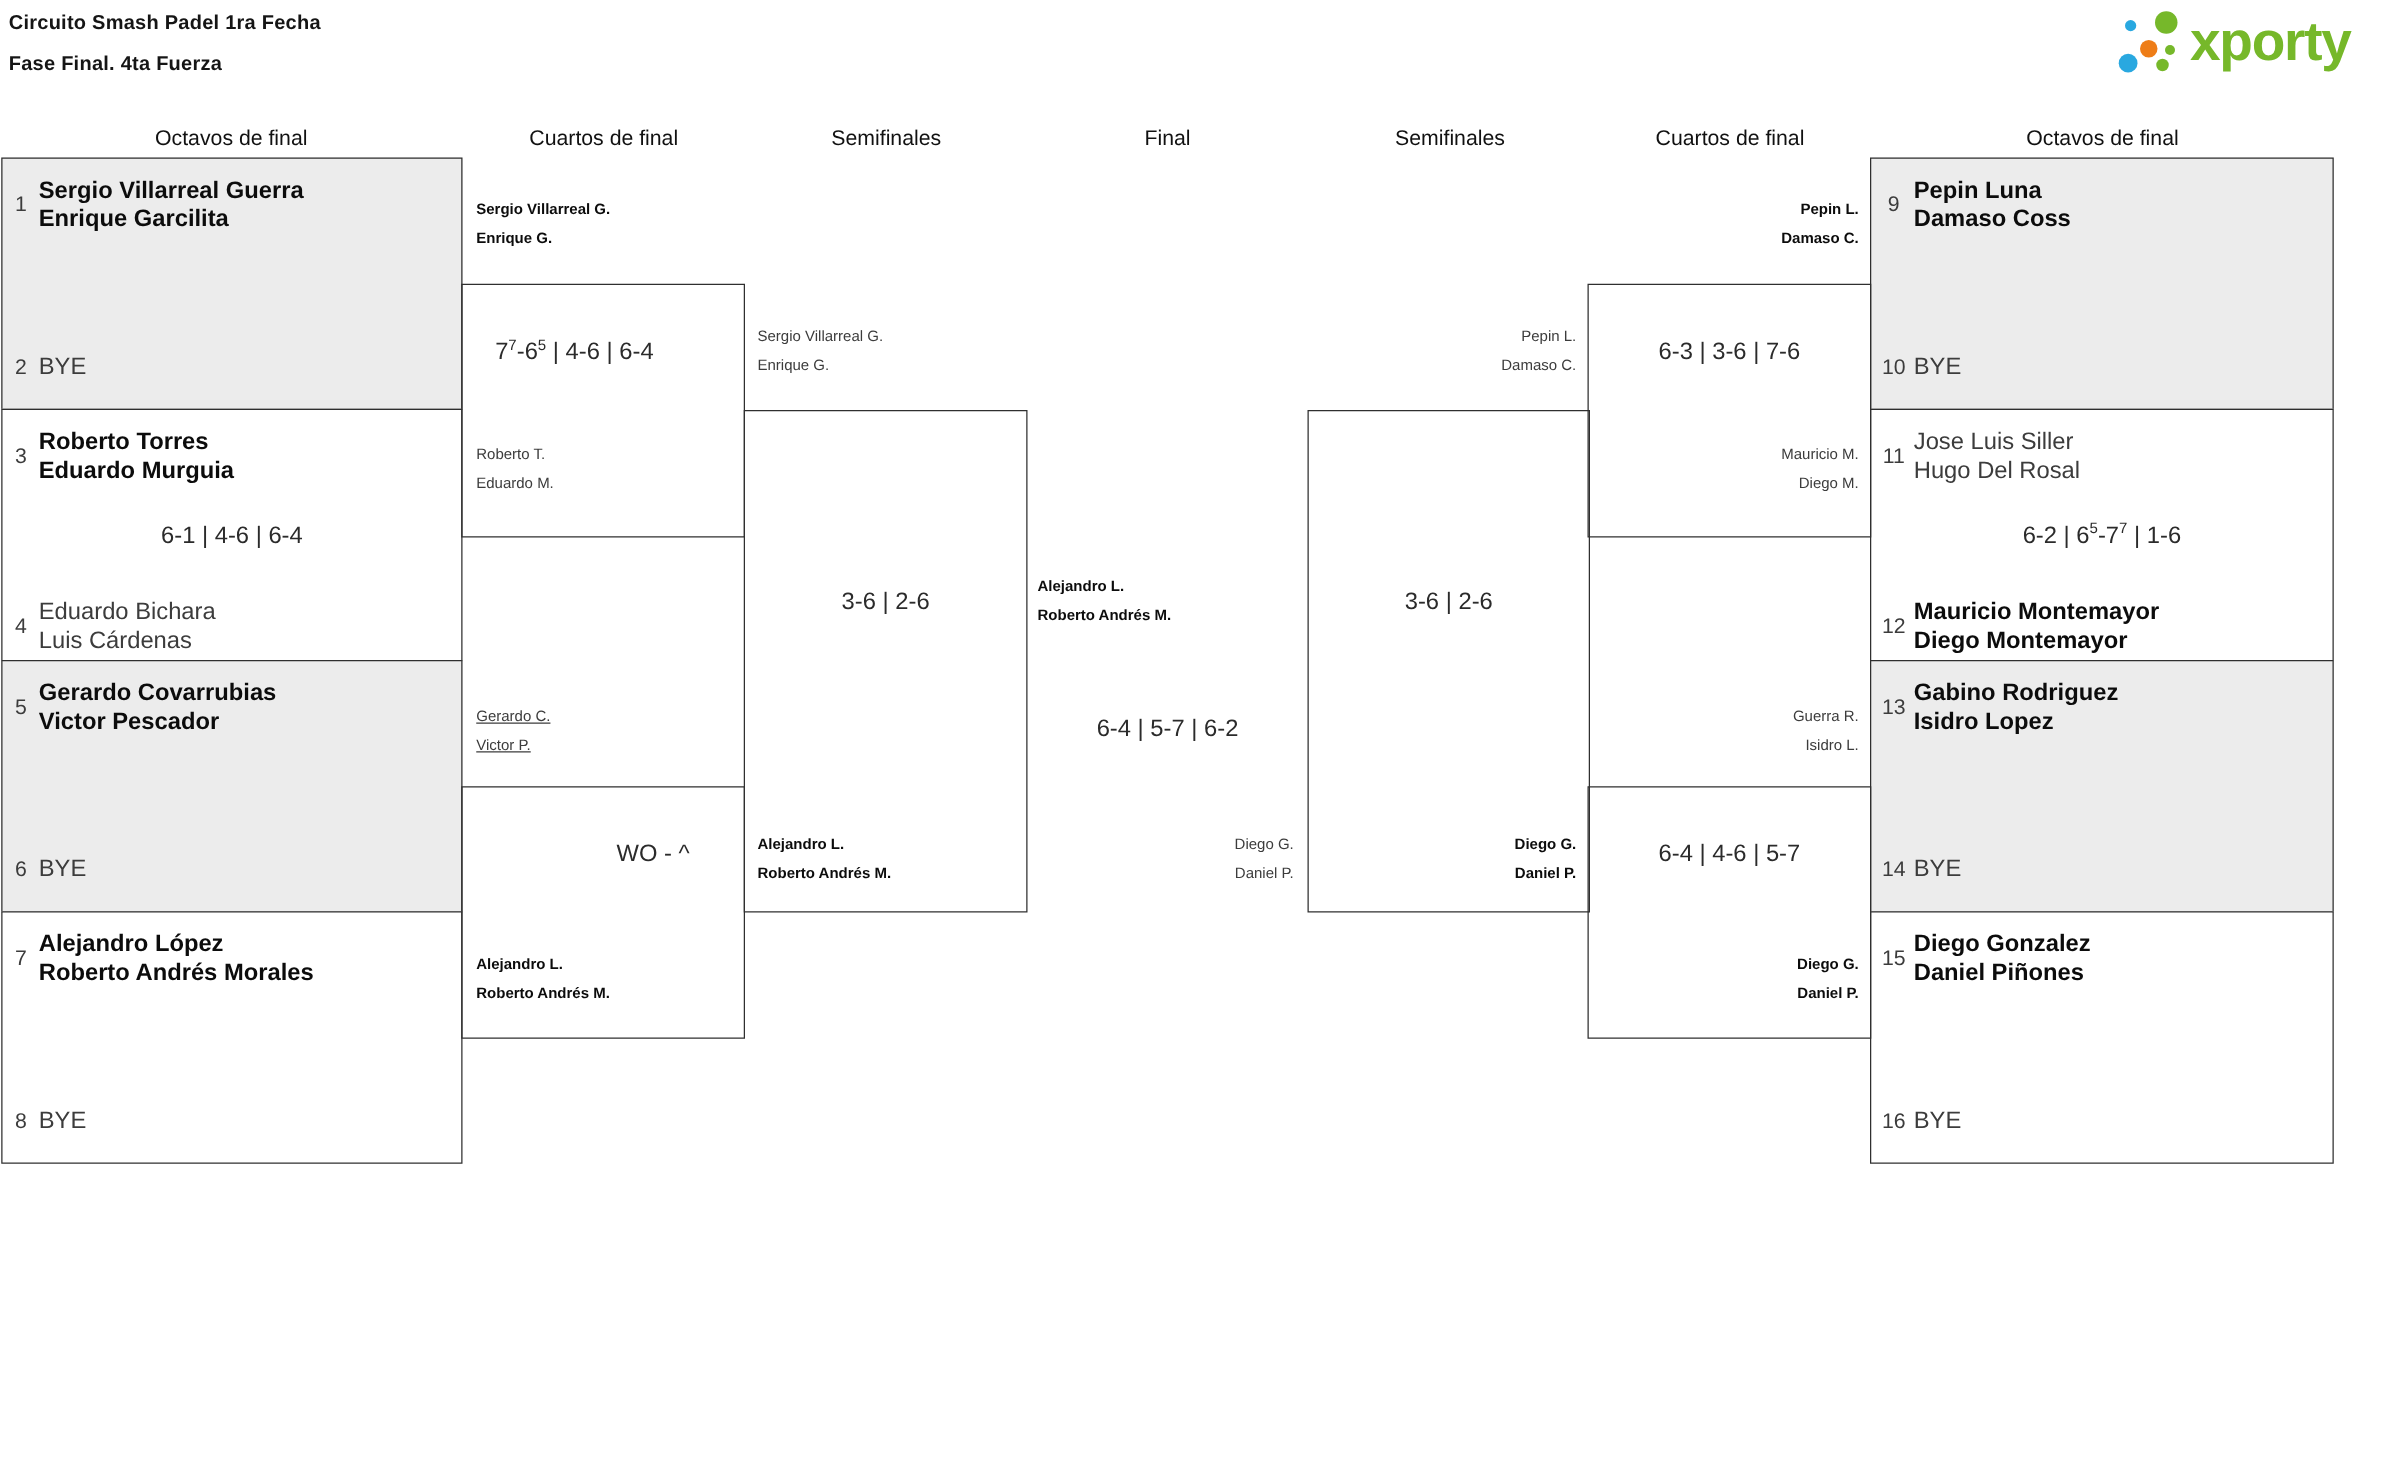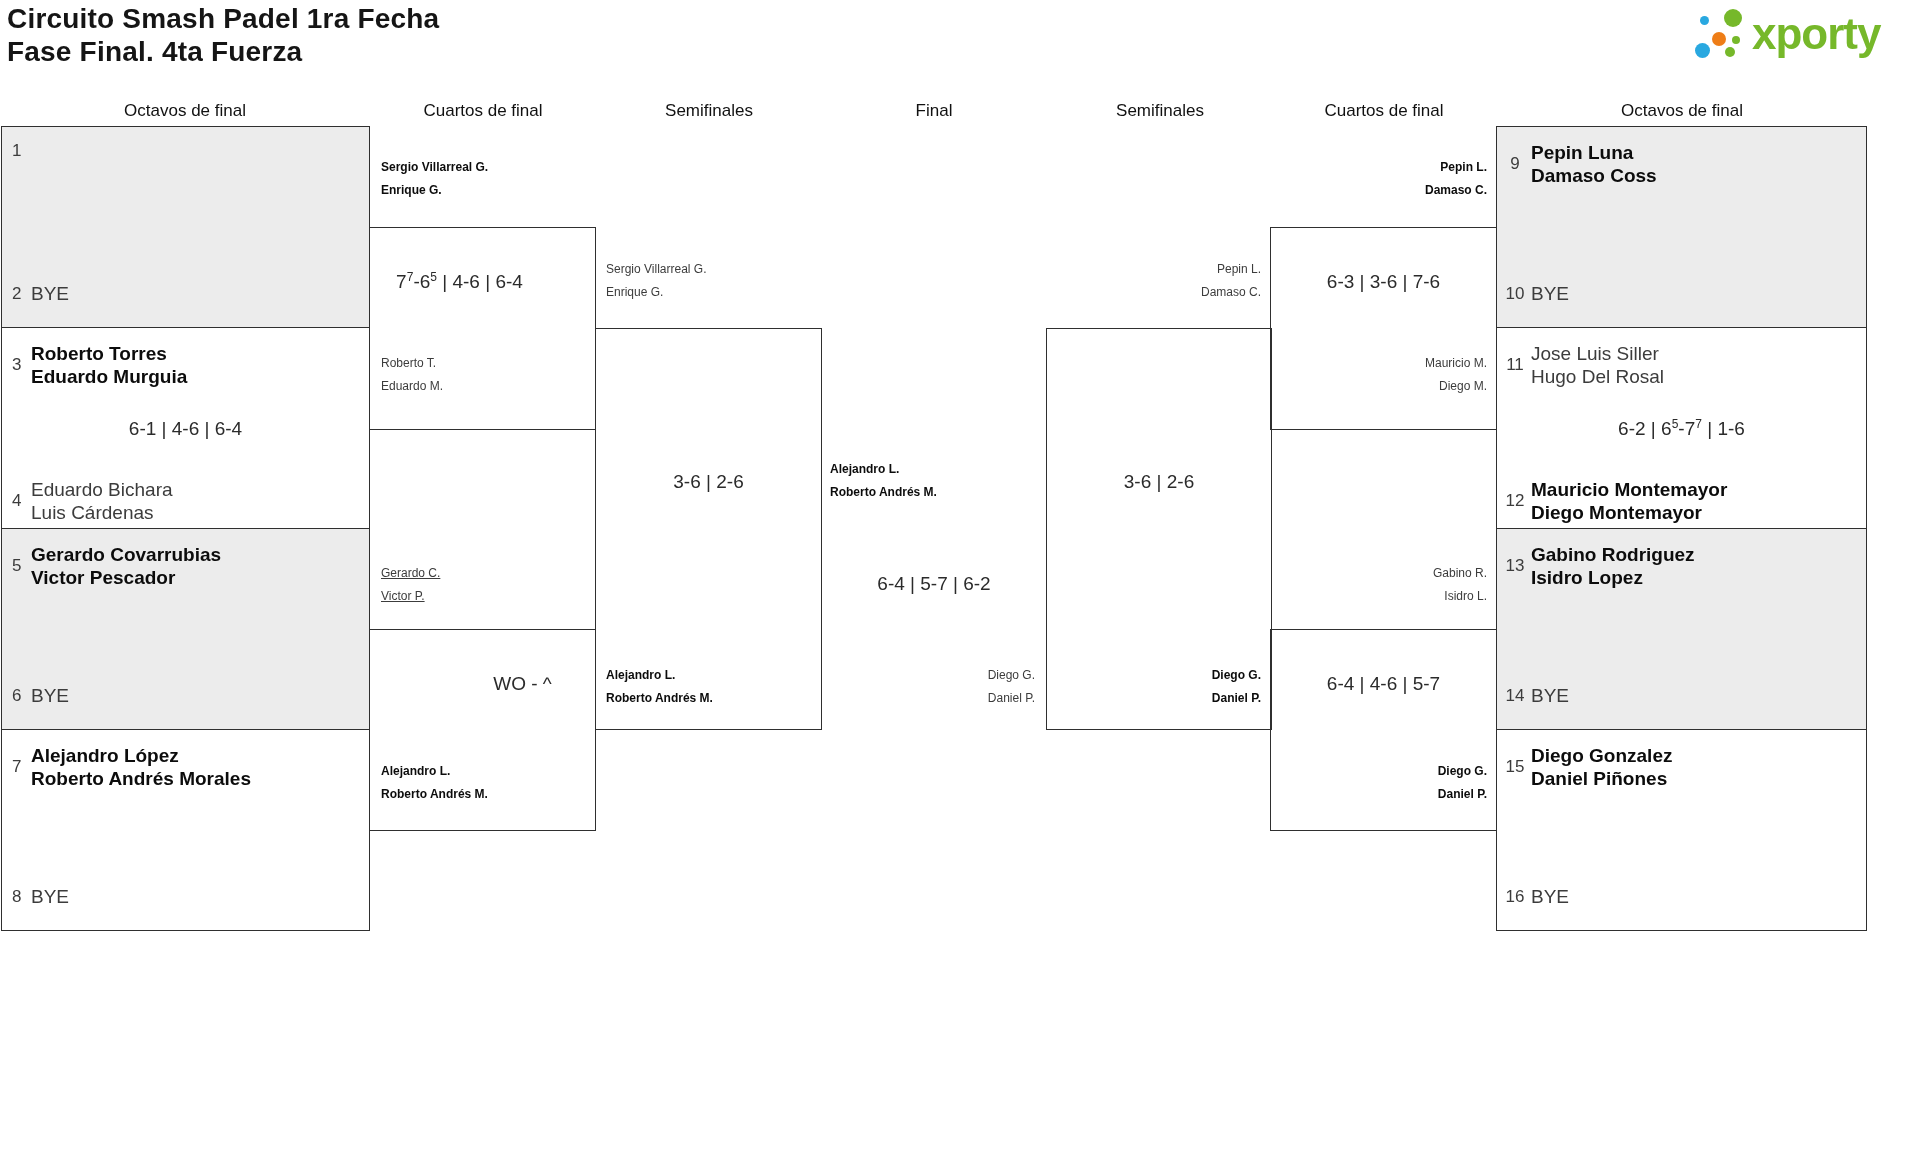--- a/index.html
+++ b/index.html
@@ -1,18 +1,18 @@
 <!DOCTYPE html>
 <html><head>
 <meta charset="utf-8">
 <style>
   html,body{margin:0;padding:0;background:#fff;}
   .page{position:relative;width:1920px;height:1166px;background:#fff;overflow:hidden;
         font-family:"Liberation Sans",sans-serif;color:#1a1a1a;}
-  .title{position:absolute;left:7px;top:2px;font-size:28px;line-height:33px;font-weight:700;
+  .title{position:absolute;left:7px;top:2px;font-size:16px;line-height:33px;font-weight:700;
          color:#151515;letter-spacing:.2px;}
   .title span{display:block;}
   .round-header{position:absolute;top:101px;width:220px;margin-left:-110px;text-align:center;
                 font-size:17px;line-height:20px;font-weight:500;color:#111;}
   
   .r16{position:absolute;width:369px;height:202px;border:1px solid #2f2f2f;background:#fff;
        box-sizing:border-box;}
   .r16.shaded{background:#ececec;}
   .r16.right{width:371px;}
   .entry{position:absolute;left:0;right:0;display:flex;align-items:center;}
@@ -66,20 +66,24 @@
   <div class="round-header" style="left:483px;">Cuartos de final</div>
   <div class="round-header" style="left:709px;">Semifinales</div>
   <div class="round-header" style="left:934px;">Final</div>
   <div class="round-header" style="left:1160px;">Semifinales</div>
   <div class="round-header" style="left:1384px;">Cuartos de final</div>
   <div class="round-header" style="left:1682px;">Octavos de final</div>
 
   <div class="r16 left shaded" style="left:1px;top:126px;">
     <div class="entry top">
       <span class="seed">1</span>
+      <span class="names bold">
+        <span class="line">Sergio Villarreal Guerra</span>
+        <span class="line">Enrique Garcilita</span>
+      </span>
     </div>
     <div class="entry bottom">
       <span class="seed">2</span>
       <span class="names">
         <span class="line">BYE</span>
         <span class="line"></span>
       </span>
     </div>
     <div class="score mid"></div>
   </div>
@@ -271,21 +275,21 @@
     <span>Pepin L.</span>
     <span>Damaso C.</span>
   </div>
   <div class="score" style="left:1270px;width:227px;top:270px;">6-3 | 3-6 | 7-6</div>
   <div class="team right-al" style="left:1270px;width:217px;top:352px;">
     <span>Mauricio M.</span>
     <span>Diego M.</span>
   </div>
 
   <div class="team right-al" style="left:1270px;width:217px;top:562px;">
-    <span>Gabino R.</span>
+    <span>Guerra R.</span>
     <span>Isidro L.</span>
   </div>
   <div class="score" style="left:1270px;width:227px;top:672px;">6-4 | 4-6 | 5-7</div>
   <div class="team right-al bold" style="left:1270px;width:217px;top:760px;">
     <span>Diego G.</span>
     <span>Daniel P.</span>
   </div>
 
 </div>
 

